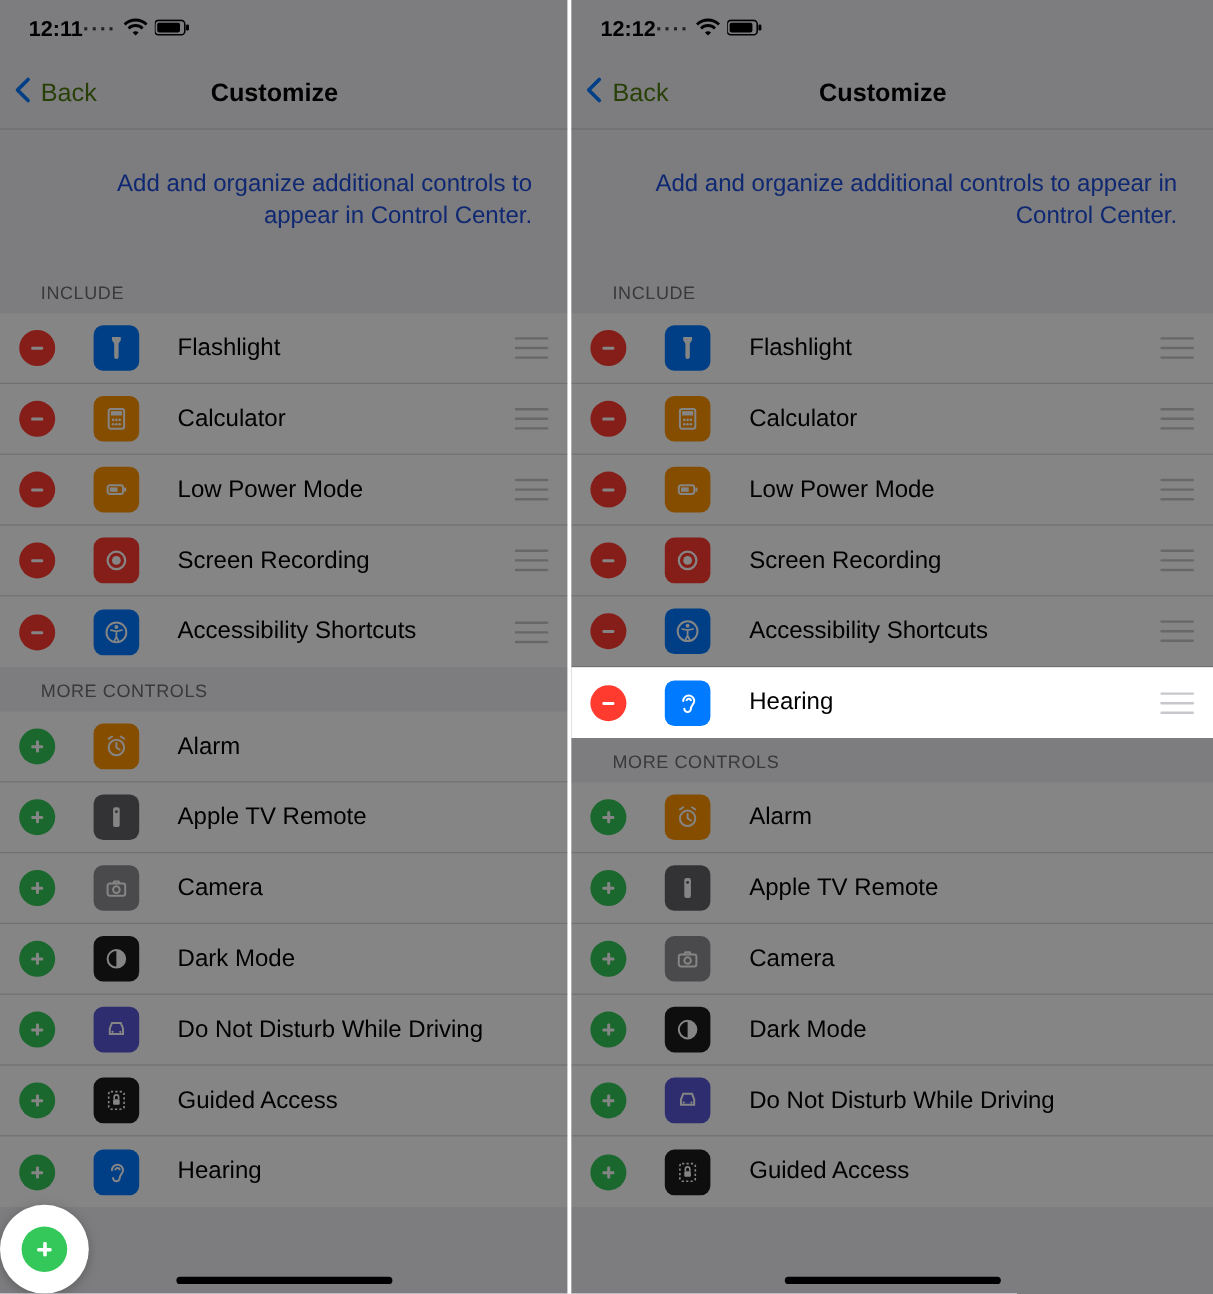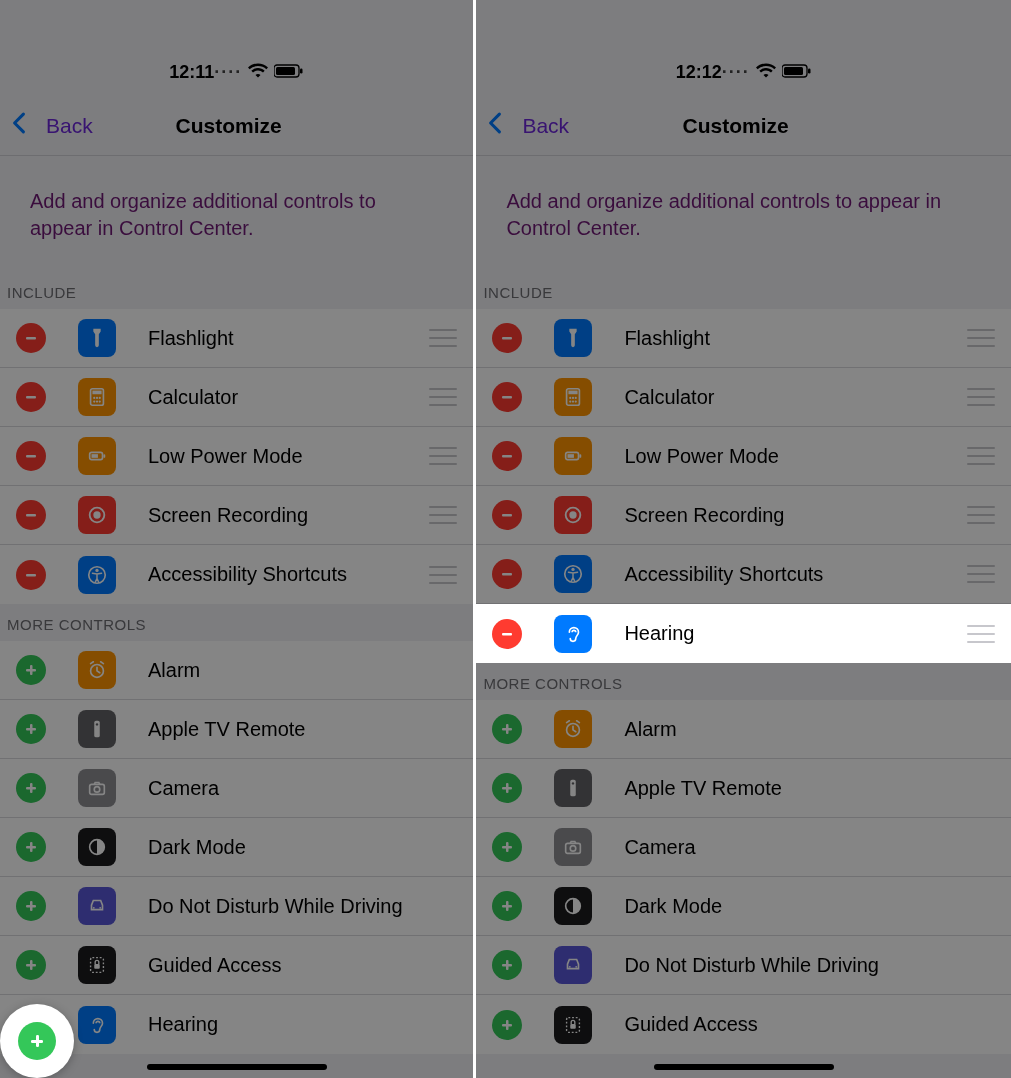--- a/index.html
+++ b/index.html
@@ -23,52 +23,51 @@
   .screen.left { border-right: 3px solid #fff; width: 498px; }
   .screen.right { width: 559px; }
   .dim-overlay {
     position:absolute; inset:0;
     background: rgba(0,0,0,0.48);
     pointer-events:none;
     z-index: 50;
   }
   .status-bar {
     height: 48px;
-    display:flex; align-items:center; justify-content:center;
+    display:flex; align-items:center; justify-content:flex-start;
     padding: 0 24px;
     font-weight:600;
     font-size:18px;
-    margin-top:48px;
   }
   .status-icons { display:flex; align-items:center; gap:6px; }
   .dots { font-size:18px; letter-spacing:1px; color:#444; }
   .nav-bar {
     height: 60px;
     display:flex; align-items:center;
     border-bottom:1px solid #d1d1d6;
     position:relative;
     padding: 0 12px;
   }
   .back-btn {
-    display:flex; align-items:center; gap:20px;
-    color:#6d28d9; font-size:21px;
+    display:flex; align-items:center; gap:8px;
+    color:#4d7c0f; font-size:21px;
   }
   .nav-title {
     position:absolute; left:0; right:16px; text-align:center;
     font-weight:700; font-size:21px; color:#000;
     pointer-events:none;
   }
   .intro {
     padding: 32px 30px 30px;
-    text-align:left;
-    font-size:20px; color:#701a75;
+    text-align:right;
+    font-size:20px; color:#1d4ed8;
     line-height:1.35;
   }
   .section-header {
-    padding: 12px 7px 8px;
+    padding: 12px 34px 8px;
     font-size:15px; color:#6d6d72;
     letter-spacing:0.5px;
   }
   .list { background:#fff; }
   .row {
     display:flex; align-items:center;
     min-height:59px;
     padding: 8px 16px 8px 16px;
     border-bottom:1px solid #d8d8dc;
     gap:32px;

